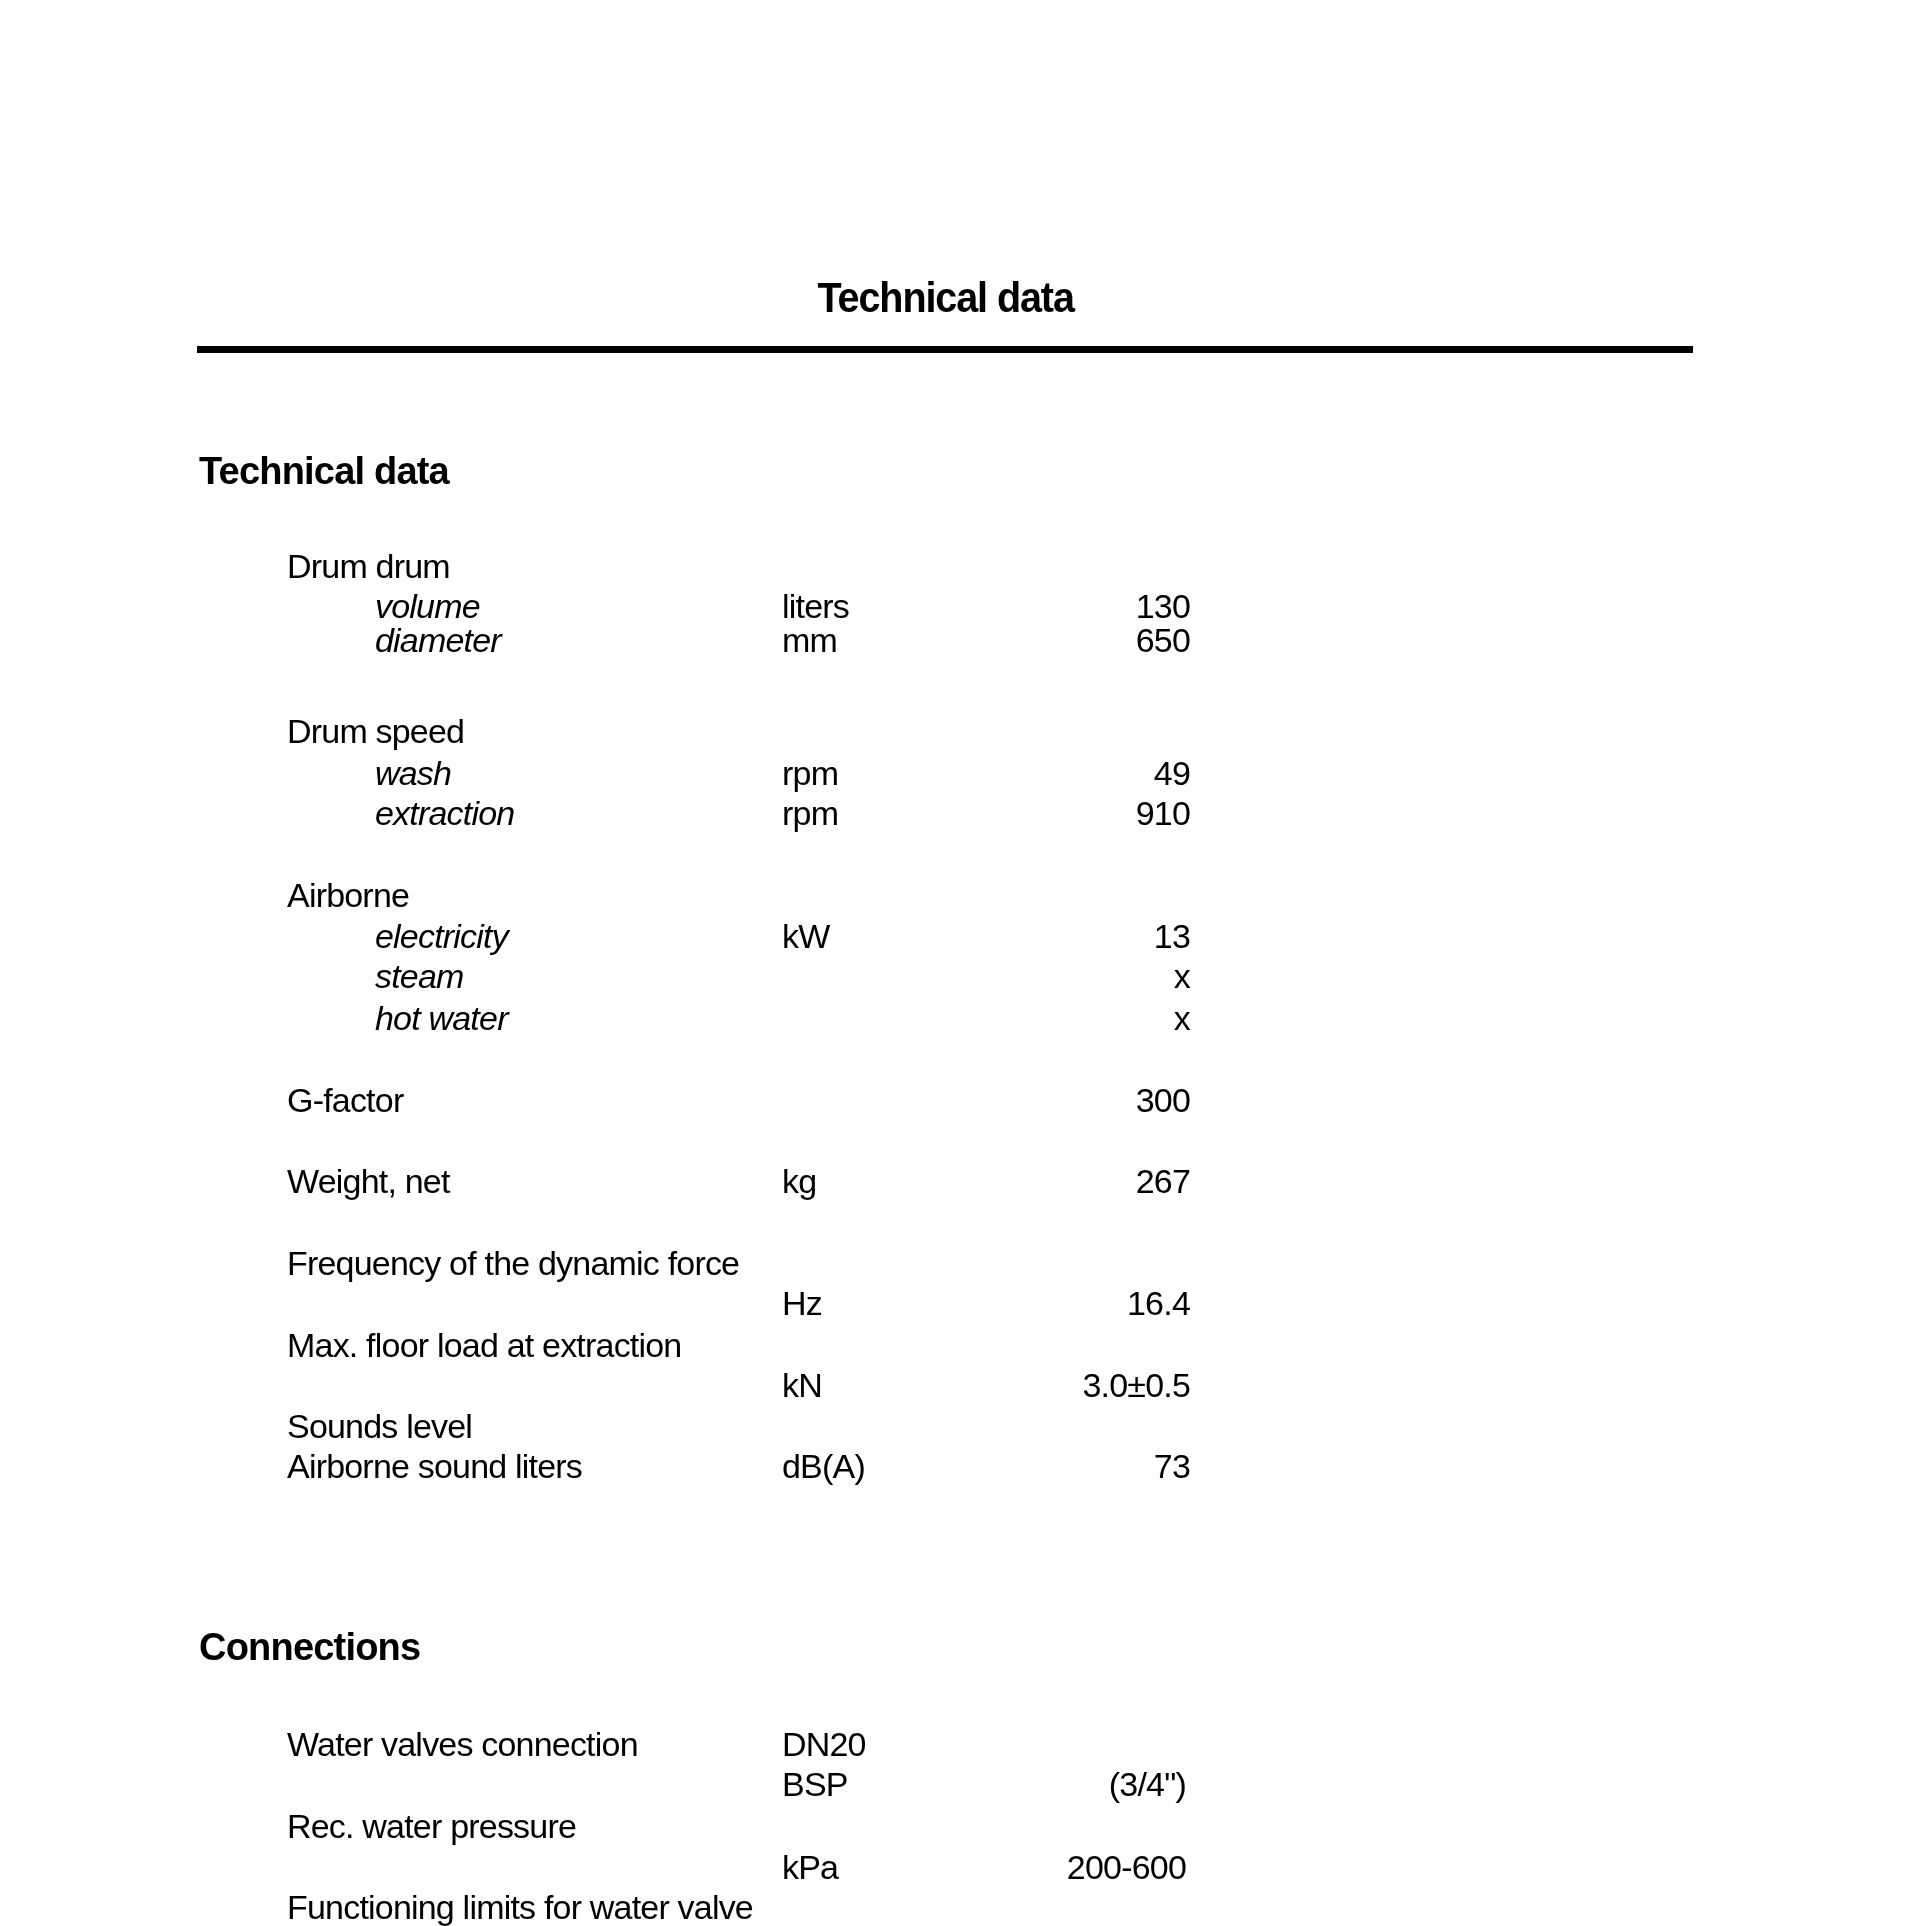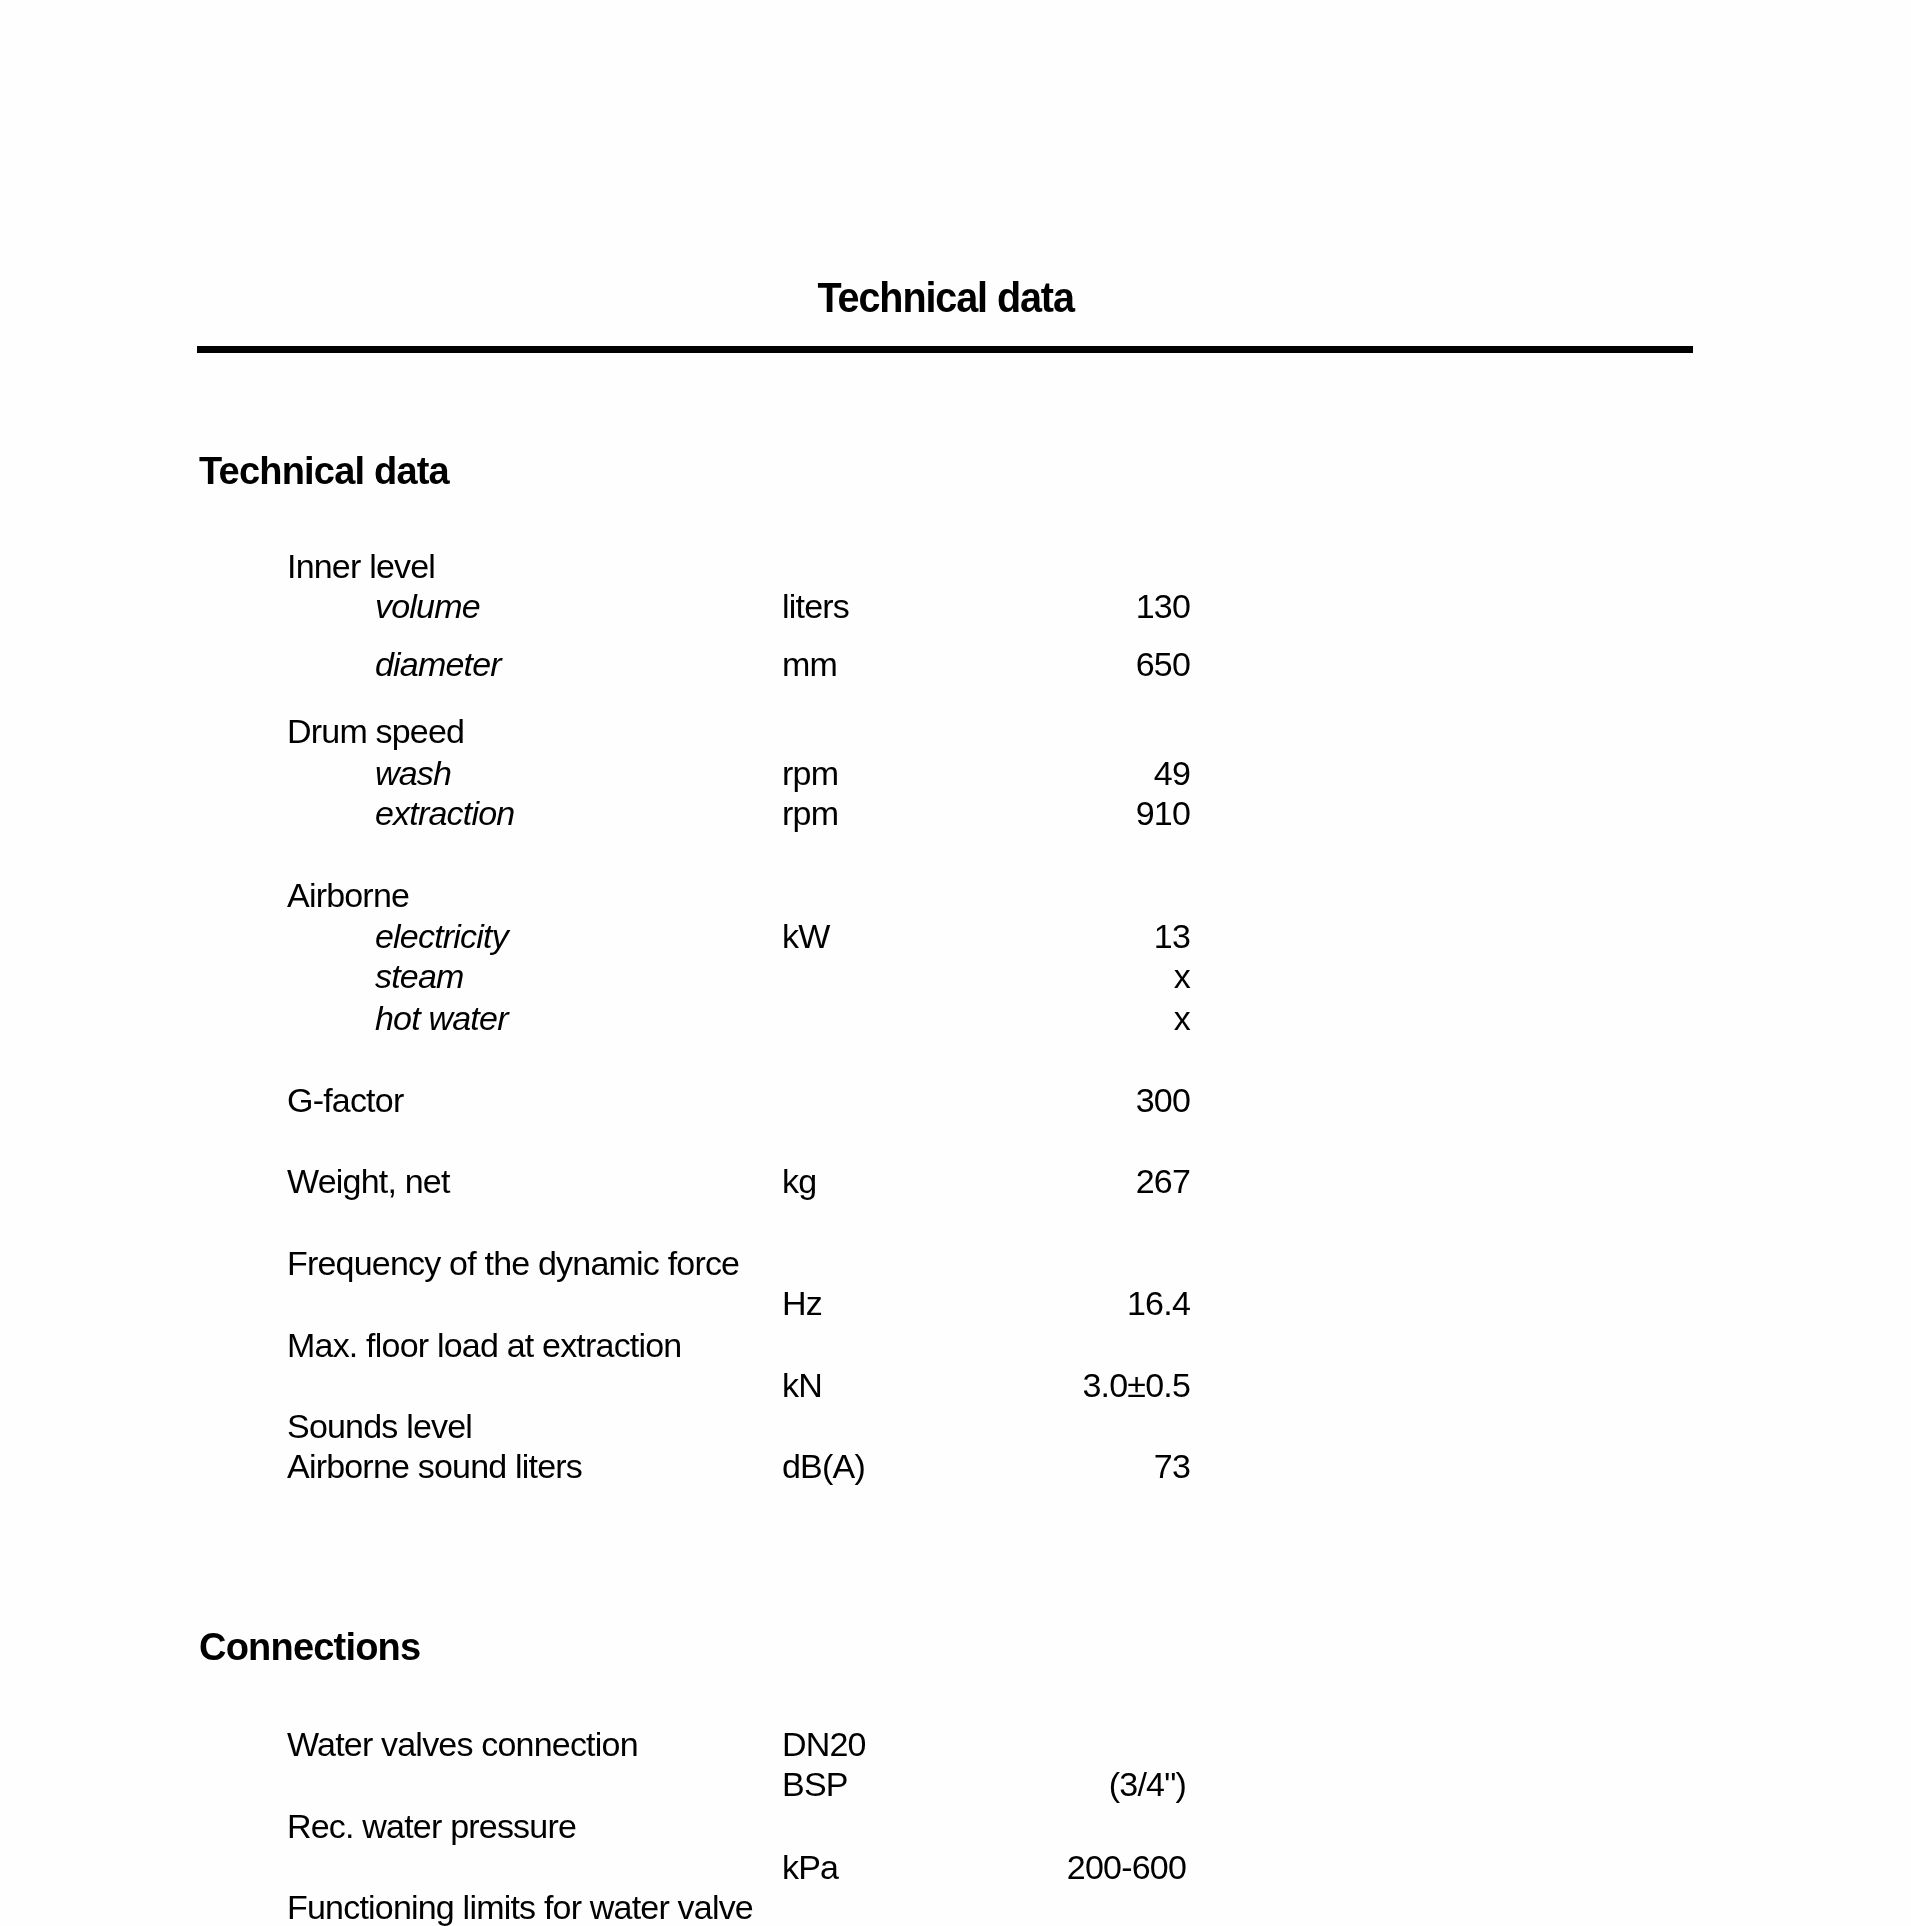--- a/index.html
+++ b/index.html
@@ -27,28 +27,28 @@
 
 <div class="page">
 
   <div class="title">Technical data</div>
   <div class="rule"></div>
 
   <div class="h2" style="top:448px">Technical data</div>
 
   <div>
     <div class="row" style="top:547px">
-      <span class="lbl">Inner level</span>
+      <span class="lbl">Drum drum</span>
     </div>
     <div class="row" style="top:587px">
       <span class="lbl sub">volume</span>
       <span class="unit">liters</span>
       <span class="val">130</span>
     </div>
-    <div class="row" style="top:645px">
+    <div class="row" style="top:621px">
       <span class="lbl sub">diameter</span>
       <span class="unit">mm</span>
       <span class="val">650</span>
     </div>
 
     <div class="row" style="top:712px">
       <span class="lbl">Drum speed</span>
     </div>
     <div class="row" style="top:754px">
       <span class="lbl sub">wash</span>

